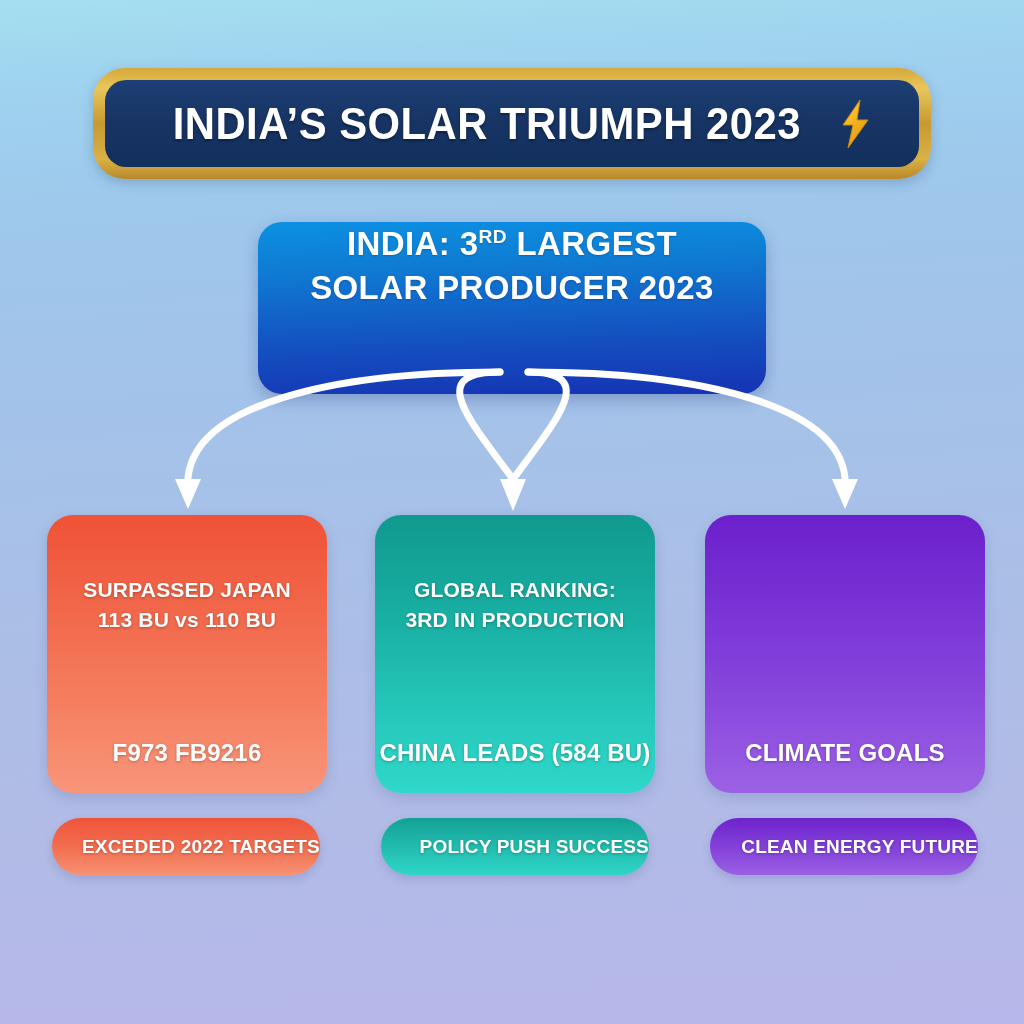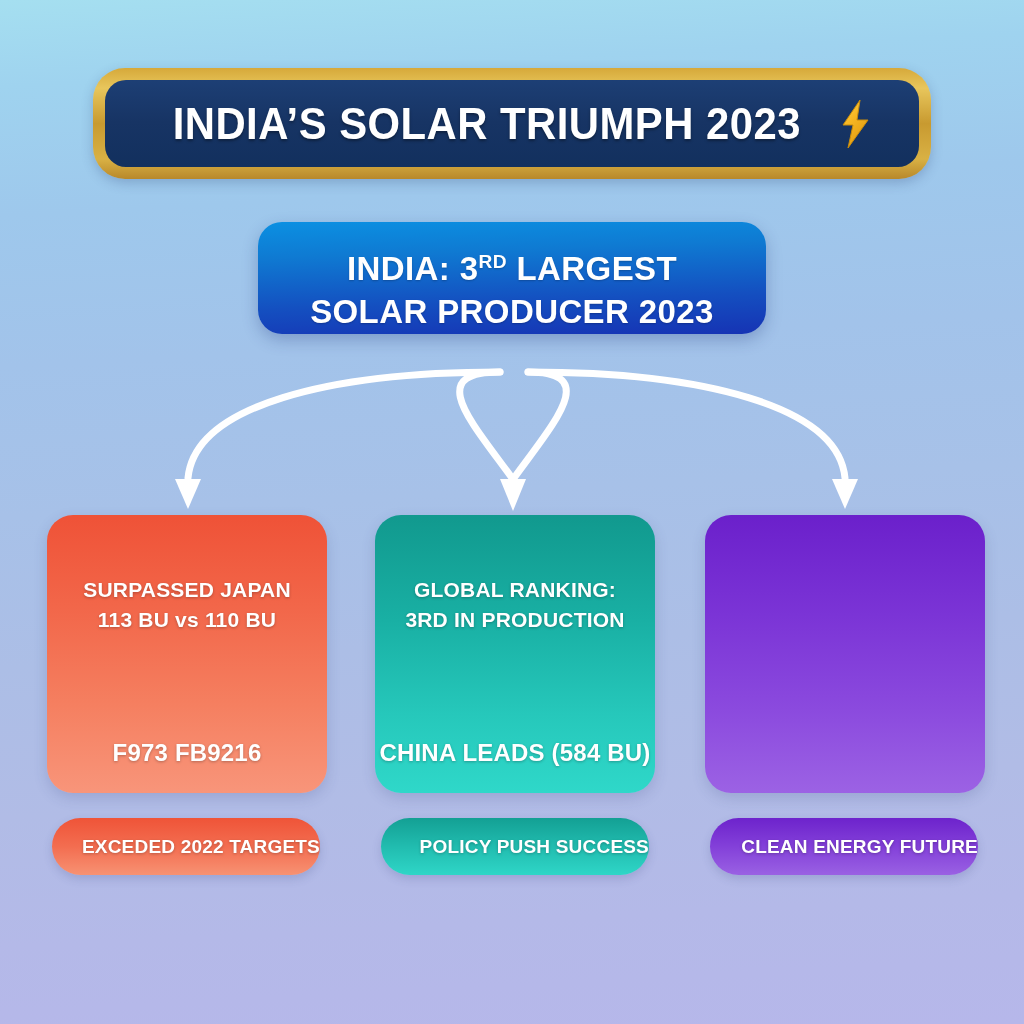--- a/index.html
+++ b/index.html
@@ -50,25 +50,25 @@
     transform:scaleX(0.93);
     white-space:nowrap;
     text-shadow:0 2px 3px rgba(0,0,0,0.35);
   }
   #bolt-icon { display:block; margin-left:-4px; }
 
   
   #subtitle-box {
     position:absolute;
     left:258px; top:222px;
-    width:508px; height:112px;
+    width:508px; height:172px;
     border-radius:24px;
     background:linear-gradient(178deg,#0b90e2 0%,#0f7ad2 28%,#144fc0 68%,#1633b4 100%);
     display:flex; flex-direction:column;
-    align-items:center; justify-content:flex-end;
+    align-items:center; justify-content:flex-start;
     box-shadow:0 6px 16px rgba(30,50,120,0.28);
   }
   .subtitle-line {
     color:#ffffff;
     font-size:33px;
     font-weight:bold;
     letter-spacing:0.4px;
     white-space:nowrap;
     line-height:1.32;
     text-shadow:0 1px 2px rgba(0,0,0,0.22);
@@ -195,20 +195,21 @@
 
   <div class="card" id="card-1">
     <div class="card-head">
       <div class="card-head-line">GLOBAL RANKING:</div>
       <div class="card-head-line">3RD IN PRODUCTION</div>
     </div>
     <div class="card-foot">CHINA LEADS (584 BU)</div>
   </div>
 
   <div class="card" id="card-2">
+    <div class="card-foot">CLIMATE GOALS</div>
   </div>
 
   <div class="pill" id="pill-0">
     <span class="pill-label">EXCEDED 2022 TARGETS</span>
   </div>
   <div class="pill" id="pill-1">
     <span class="pill-label">POLICY PUSH SUCCESS</span>
   </div>
   <div class="pill" id="pill-2">
     <span class="pill-label">CLEAN ENERGY FUTURE</span>

